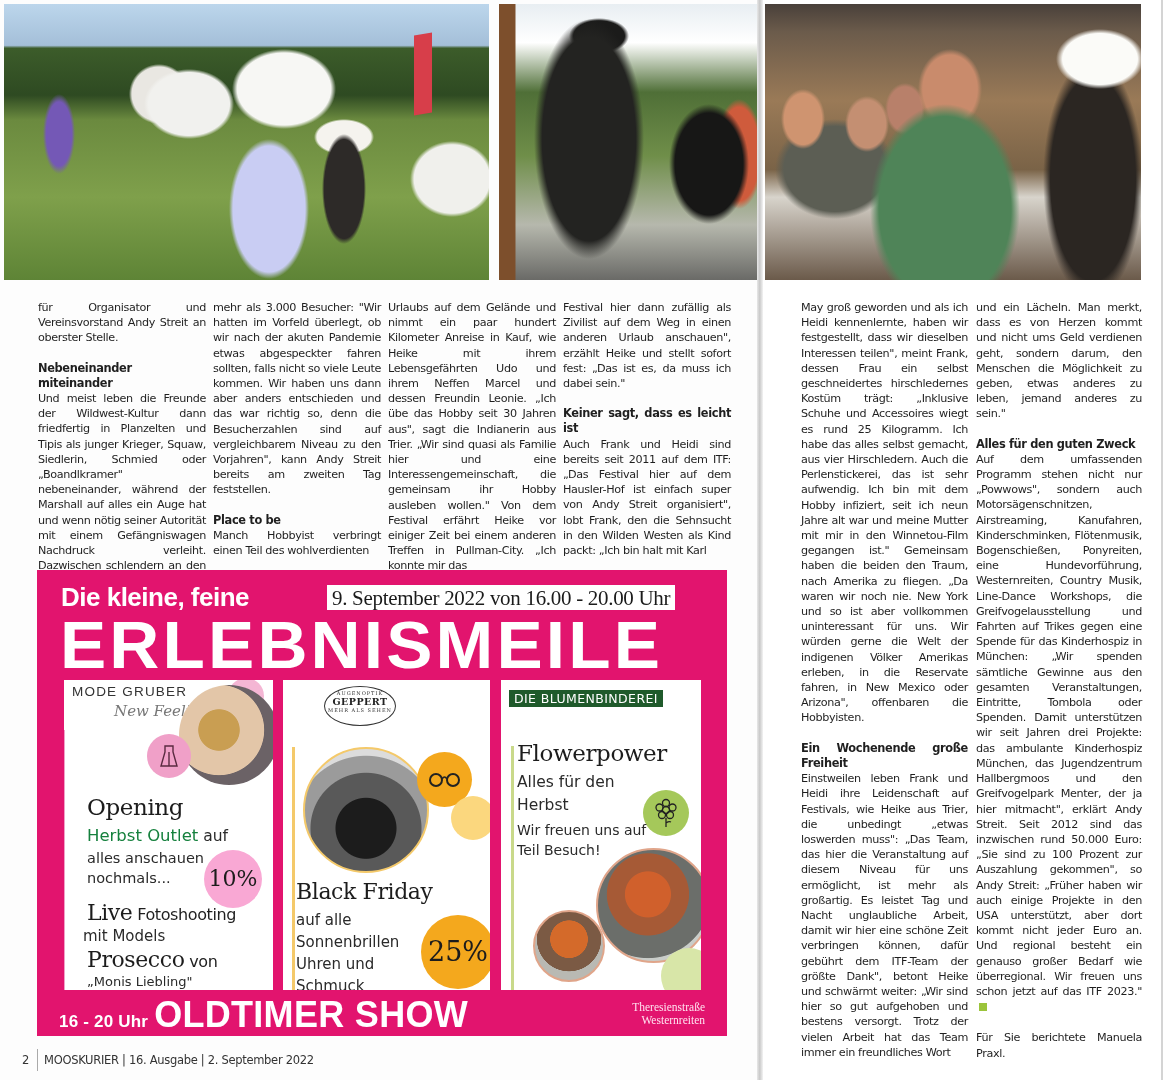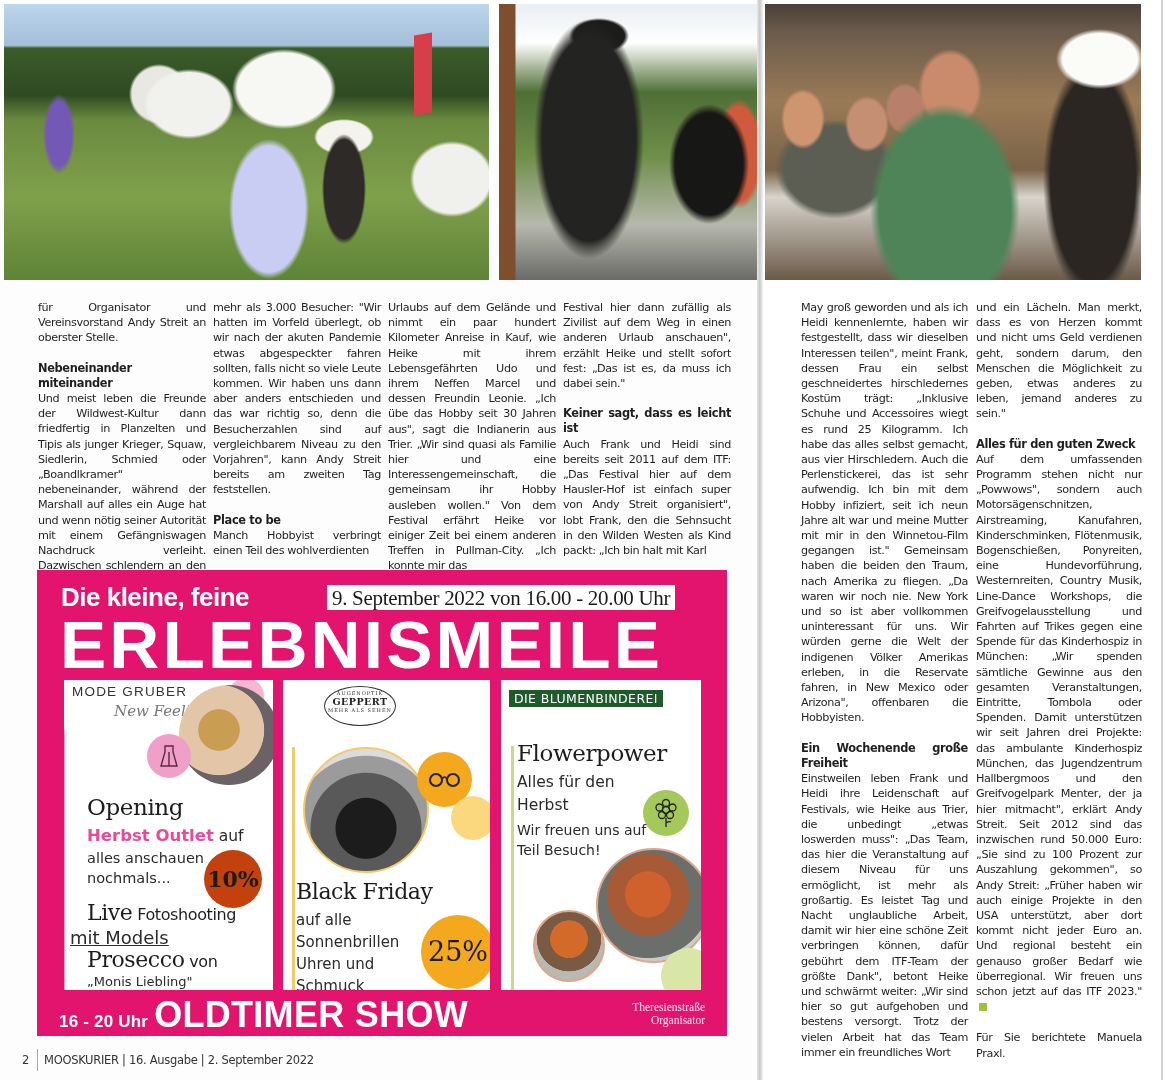--- a/index.html
+++ b/index.html
@@ -86,26 +86,26 @@
   .sans-body { font-family: "DejaVu Sans", sans-serif; color: #2a2a2a; }
 
   .circle { position: absolute; border-radius: 50%; }
 
   
   .mg-logo { position: absolute; left: 8px; top: 4px; font-family: Liberation Sans, sans-serif; font-size: 13.5px;
              letter-spacing: 1.2px; color: #333; }
   .mg-script { position: absolute; left: 50px; top: 22px; font-family: "DejaVu Serif", serif; font-style: italic; font-size: 15px; color: #777; }
   .p1-opening { position: absolute; left: 23px; top: 114px; font-size: 23px; }
   .p1-l1 { position: absolute; left: 23px; top: 146px; font-size: 15.5px; }
-  .p1-l1 b { font-weight: bold; font-size: 16.5px; color: #ec4899; }
+  .p1-l1 b { font-weight: normal; font-size: 16.5px; color: #15803d; }
   .p1-l2 { position: absolute; left: 23px; top: 168px; font-size: 14.5px; line-height: 20px; width: 120px; }
   .pct { position: absolute; font-family: "DejaVu Serif", serif; color: #1c1c1c; text-align: center; }
   .p1-live { position: absolute; left: 23px; top: 220px; font-size: 22px; }
   .p1-live span.s { font-family: "DejaVu Sans", sans-serif; font-size: 16px; color: #1f1f1f; }
-  .p1-models { position: absolute; left: 6px; top: 247px; font-size: 18px; text-decoration: underline; }
+  .p1-models { position: absolute; left: 19px; top: 247px; font-size: 15px; }
   .p1-prosecco { position: absolute; left: 23px; top: 267px; font-size: 22px; }
   .p1-prosecco span.s { font-family: "DejaVu Sans", sans-serif; font-size: 16px; color: #1f1f1f; }
   .p1-monis { position: absolute; left: 23px; top: 294px; font-size: 13px; }
 
   
   .geppert { position: absolute; left: 41px; top: 6px; width: 72px; height: 40px; border: 1.5px solid #333; border-radius: 50%;
              text-align: center; font-family: "DejaVu Serif", serif; }
   .geppert .t { font-size: 5px; letter-spacing: 1px; display: block; margin-top: 3px; color: #333; }
   .geppert .n { font-size: 9.5px; font-weight: bold; display: block; color: #222; letter-spacing: 0.5px; }
   .geppert .b { font-size: 5px; letter-spacing: 1px; display: block; color: #333; }
@@ -194,21 +194,21 @@
     <div class="circle" style="left:115px;top:5px;width:100px;height:100px;background:radial-gradient(circle at 40% 45%,#c99e52 0 25%,#e3c6a8 26% 55%,#6b6266 56%);"></div>
     <div class="circle" style="left:83px;top:54px;width:44px;height:44px;background:#f0a0c8;">
       <svg width="44" height="44" viewBox="0 0 44 44">
           <path d="M18 12 h8 v6 l4 14 h-16 l4 -14 z M22 18 v14" fill="none" stroke="#5a2a40" stroke-width="1.4"></path>
         </svg>
     </div>
     <div class="vbar" style="left:-2px;top:50px;height:260px;background:#f0a0c8;"></div>
     <div class="serif-head p1-opening">Opening</div>
     <div class="sans-body p1-l1"><b>Herbst Outlet</b><span> auf</span></div>
     <div class="sans-body p1-l2">alles anschauen nochmals...</div>
-    <div class="circle pct" style="left:140px;top:170px;width:58px;height:58px;background:#c2410c;line-height:58px;font-size:22px;font-weight:bold;">10%</div>
+    <div class="circle pct" style="left:140px;top:170px;width:58px;height:58px;background:#f9a8d4;line-height:58px;font-size:22px;">10%</div>
     <div class="serif-head p1-live"><span>Live</span><span class="s"> Fotoshooting</span></div>
     <div class="sans-body p1-models">mit Models</div>
     <div class="serif-head p1-prosecco"><span>Prosecco</span><span class="s"> von</span></div>
     <div class="sans-body p1-monis">„Monis Liebling"</div>
   </div>
 
   <div class="panel panel-2">
     <div class="geppert">
       <span class="t">AUGENOPTIK</span>
       <span class="n">GEPPERT</span>
@@ -249,21 +249,21 @@
     <div class="circle" style="left:95px;top:168px;width:115px;height:115px;background:radial-gradient(circle at 45% 40%,#d0602c 0 25%,#a65a36 26% 45%,#6b6e6a 46% 70%,#c9cdc9 71%);border:2px solid #e0a58a;"></div>
     <div class="circle" style="left:32px;top:230px;width:72px;height:72px;background:radial-gradient(circle at 50% 40%,#d46a2a 0 35%,#7b5a44 36% 60%,#b9b9b3 61%);border:2px solid #e0a58a;"></div>
     <div class="circle" style="left:160px;top:268px;width:56px;height:56px;background:#d8e6a8;"></div>
   </div>
 
   <div class="ad-bottom">
     <span class="time">16 - 20 Uhr</span><span class="show">OLDTIMER SHOW</span>
   </div>
   <div class="ad-addr">
     <div>Theresienstraße</div>
-    <div>Organisator</div>
+    <div>Westernreiten</div>
   </div>
 </div>
 
 <div class="footer">
   <span class="pnum">2</span>
   <span class="sep"></span>
   <span>MOOSKURIER | 16. Ausgabe | 2. September 2022</span>
 </div>
 
 </body></html>

